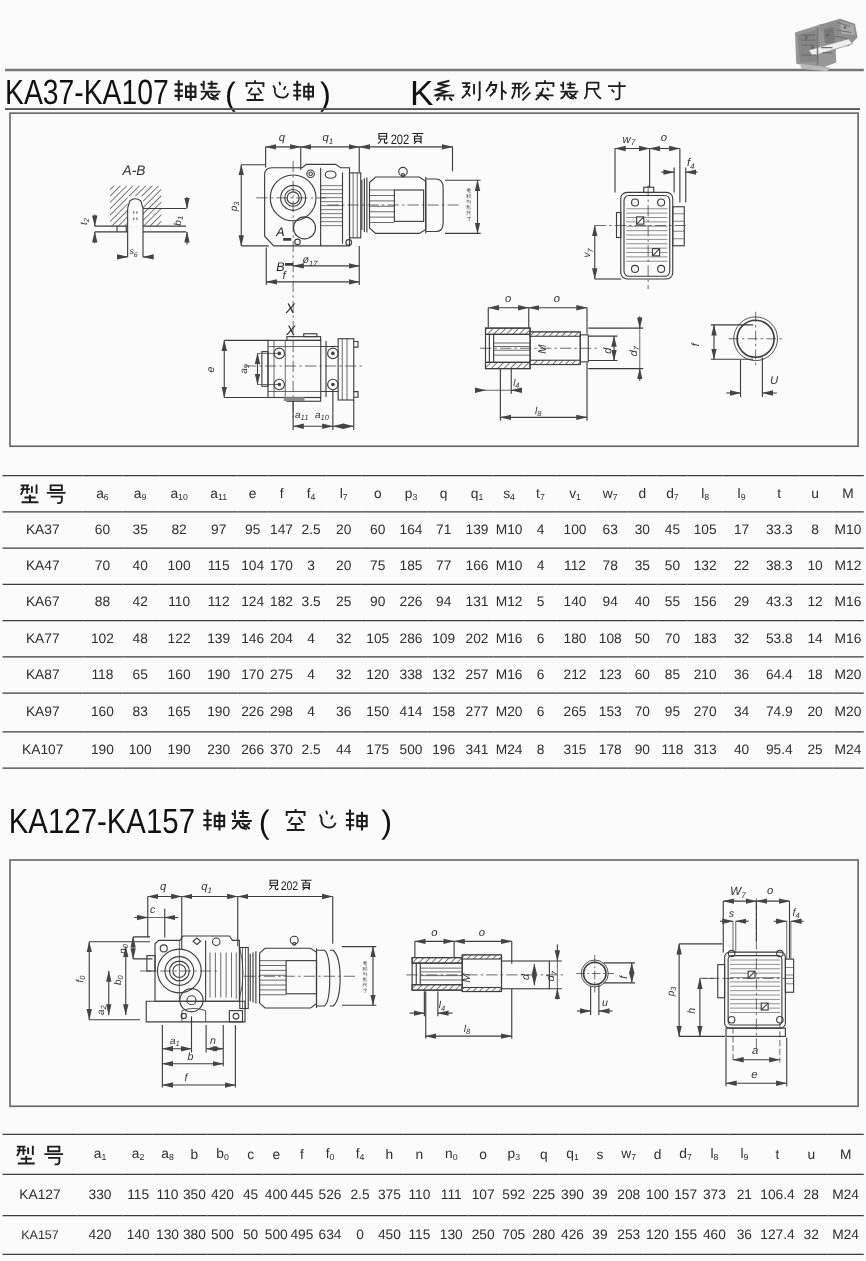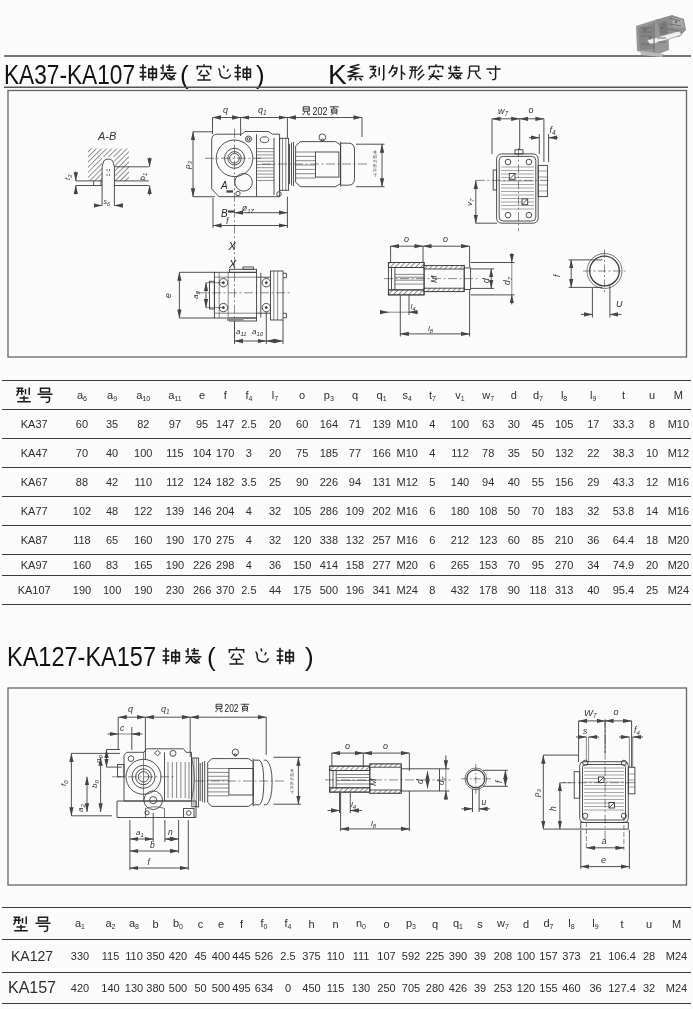--- a/index.html
+++ b/index.html
@@ -810,21 +810,21 @@
         <td>123</td>
         <td>60</td>
         <td>85</td>
         <td>210</td>
         <td>36</td>
         <td>64.4</td>
         <td>18</td>
         <td>M20</td>
       </tr>
 
-<tr class="r" style="height:21px">
+<tr class="r" style="height:31px">
         <td>KA97</td>
         <td>160</td>
         <td>83</td>
         <td>165</td>
         <td>190</td>
         <td>226</td>
         <td>298</td>
         <td>4</td>
         <td>36</td>
         <td>150</td>
@@ -853,21 +853,21 @@
         <td>266</td>
         <td>370</td>
         <td>2.5</td>
         <td>44</td>
         <td>175</td>
         <td>500</td>
         <td>196</td>
         <td>341</td>
         <td>M24</td>
         <td>8</td>
-        <td>432</td>
+        <td>315</td>
         <td>178</td>
         <td>90</td>
         <td>118</td>
         <td>313</td>
         <td>40</td>
         <td>95.4</td>
         <td>25</td>
         <td>M24</td>
       </tr>
 </tbody>
@@ -933,21 +933,21 @@
         <td>d</td>
         <td>d<sub>7</sub></td>
         <td>l<sub>8</sub></td>
         <td>l<sub>9</sub></td>
         <td>t</td>
         <td>u</td>
         <td>M</td>
 </tr>
 
 <tr class="r" style="height:33px;font-size:10px">
-        <td style="font-size:14px">KA127</td>
+        <td style="font-size:11px">KA127</td>
         <td>330</td>
         <td>115</td>
         <td>110</td>
         <td>350</td>
         <td>420</td>
         <td>45</td>
         <td>400</td>
         <td>445</td>
         <td>526</td>
         <td>2.5</td>
@@ -963,21 +963,21 @@
         <td>100</td>
         <td>157</td>
         <td>373</td>
         <td>21</td>
         <td>106.4</td>
         <td>28</td>
         <td>M24</td>
       </tr>
 
 <tr class="r" style="height:31px;font-size:10px">
-        <td style="font-size:16px">KA157</td>
+        <td style="font-size:10px">KA157</td>
         <td>420</td>
         <td>140</td>
         <td>130</td>
         <td>380</td>
         <td>500</td>
         <td>50</td>
         <td>500</td>
         <td>495</td>
         <td>634</td>
         <td>0</td>

